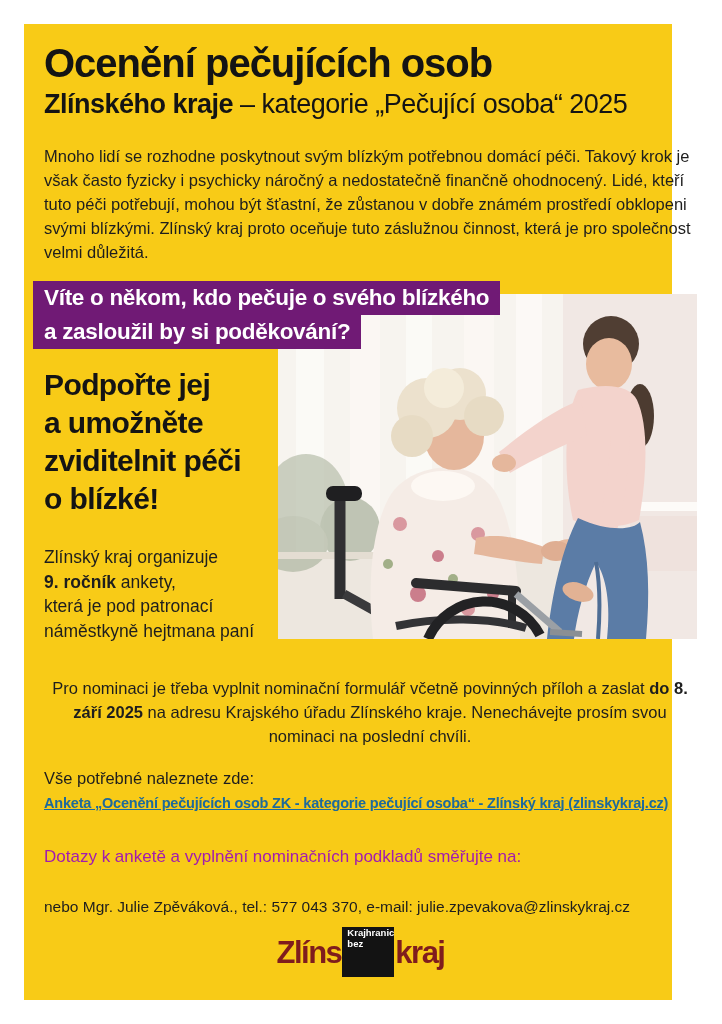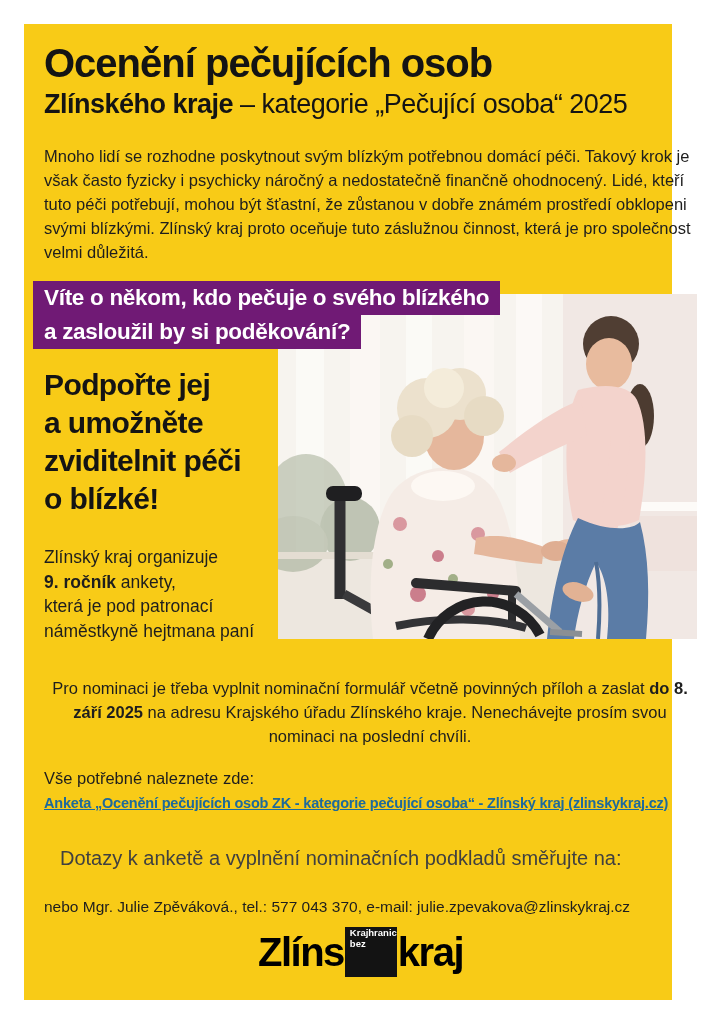--- a/index.html
+++ b/index.html
@@ -15,25 +15,25 @@
     font-size:22.5px;line-height:27px;padding:3px 11px 4px 11px;letter-spacing:-0.3px;}
   .photo-wrap{left:254px;top:270px;width:419px;height:345px;z-index:1;overflow:hidden;}
   .cta{left:20px;top:342px;font-size:30px;line-height:38px;font-weight:bold;color:#141414;letter-spacing:-0.6px;z-index:2;}
   .organizer{left:20px;top:521px;font-size:17.5px;line-height:24.5px;color:#1e1e1e;}
   .organizer b{font-weight:bold;}
   .nomination{left:20px;top:652px;width:652px;font-size:16.5px;line-height:24px;color:#1e1e1e;text-align:center;}
   .nomination b{font-weight:bold;}
   .link-intro{left:20px;top:745px;font-size:16.5px;color:#1e1e1e;}
   .link{left:20px;top:771px;font-size:14.5px;font-weight:bold;color:#1D6A9C;letter-spacing:-0.2px;
     text-decoration:underline;white-space:nowrap;cursor:pointer;}
-  .contact-heading{left:36px;top:823px;font-size:20px;color:#404040;}
+  .contact-heading{left:20px;top:823px;font-size:17px;color:#a21caf;}
   .contact-line1{left:20px;top:849px;font-size:15.5px;color:#1e1e1e;white-space:nowrap;}
   .contact-line2{left:20px;top:874px;font-size:15.5px;color:#1e1e1e;white-space:nowrap;}
   .logo{left:0;top:903px;width:673px;display:flex;justify-content:center;align-items:center;}
-  .logo-word{font-size:40px;font-weight:bold;color:#000000;letter-spacing:-1.5px;line-height:31px;}
+  .logo-word{font-size:31px;font-weight:bold;color:#7f1d1d;letter-spacing:-1.5px;line-height:31px;}
   .logo-box{width:52px;height:50px;background:#131313;margin:0 1px;display:flex;
     justify-content:flex-end;padding:0 0 8px 7px;box-sizing:border-box;}
   .logo-box span{color:#ffffff;font-size:9.5px;line-height:11px;font-weight:bold;letter-spacing:0;}
 </style>
 </head>
 <body>
 
 <div class="poster">
 
   <div class="abs title">Ocenění pečujících osob</div>

